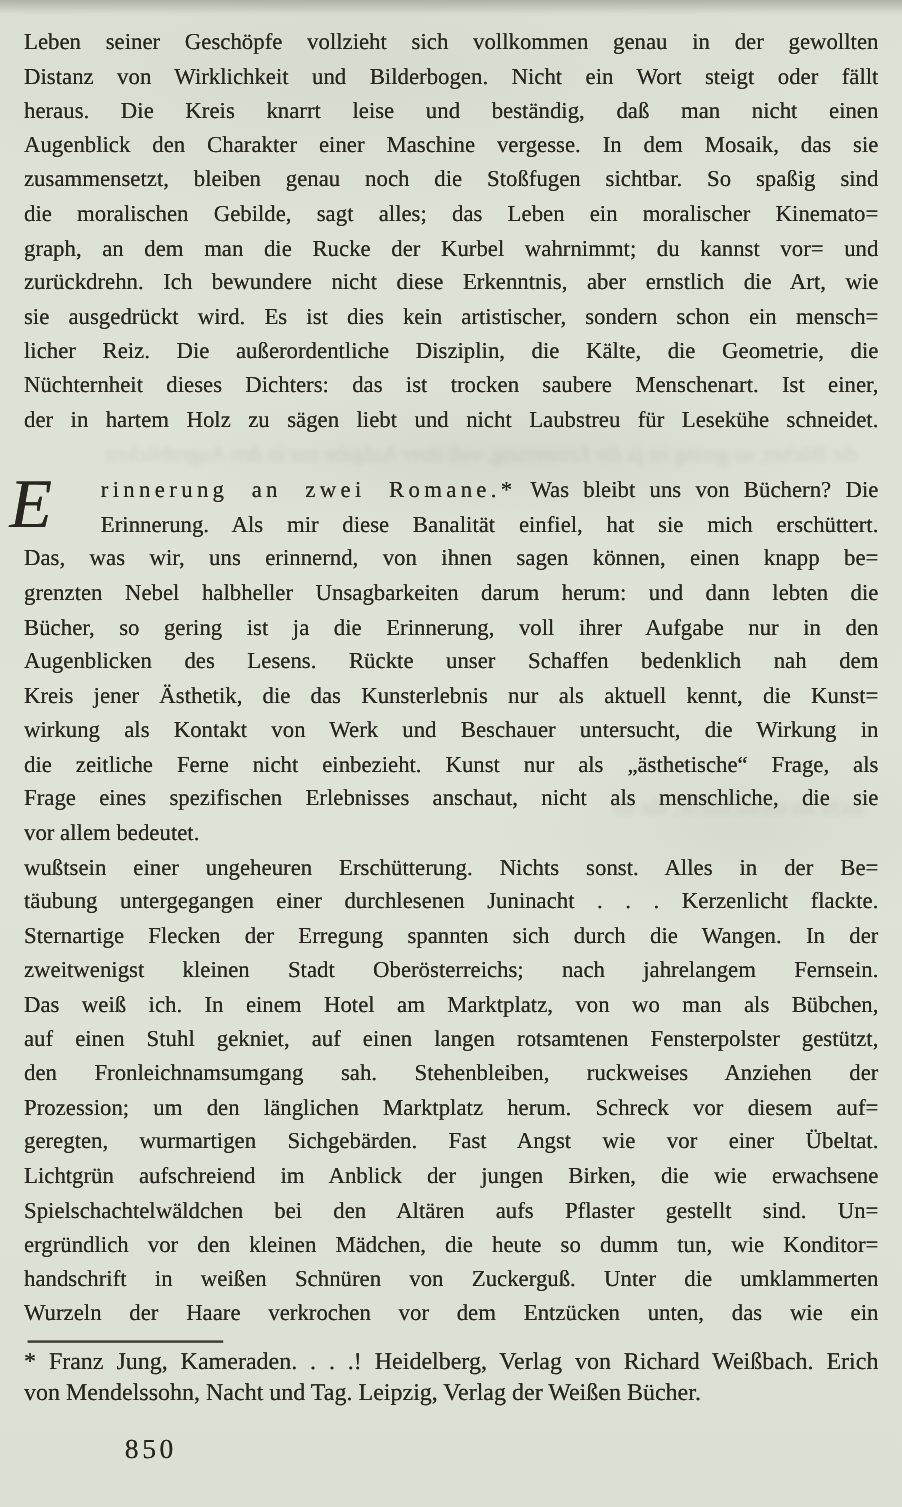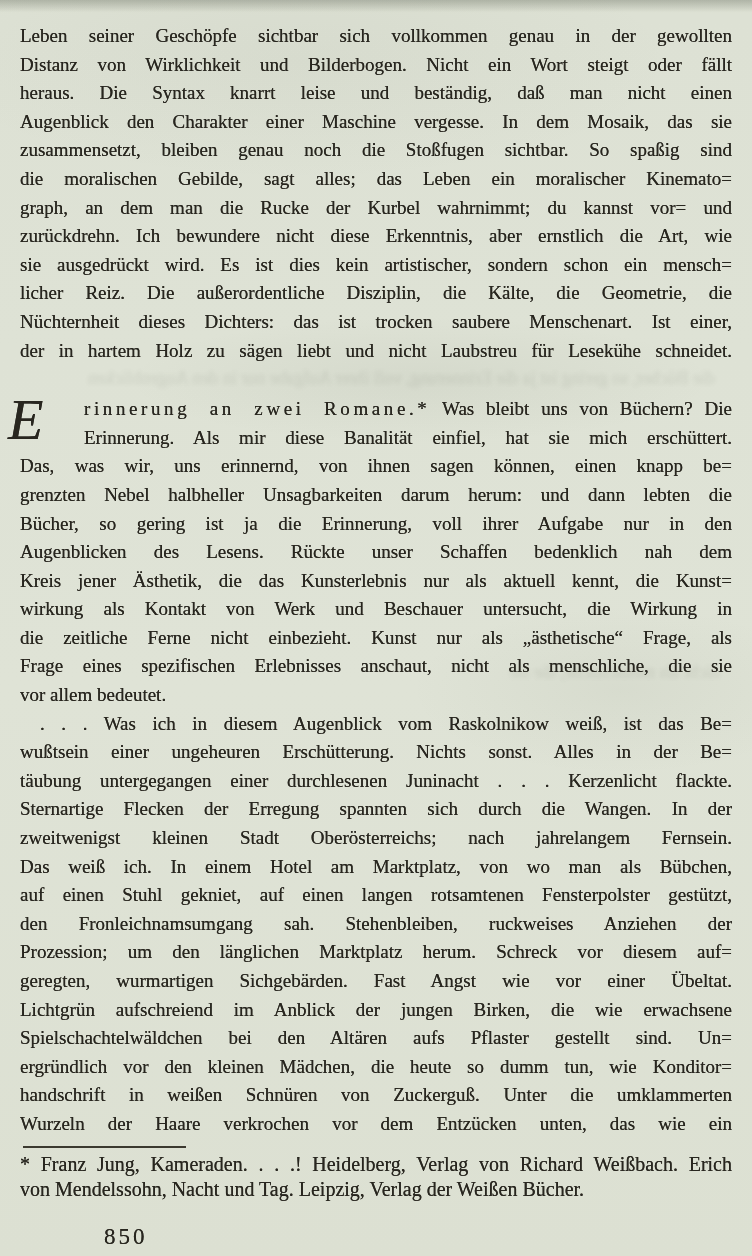--- a/index.html
+++ b/index.html
@@ -66,23 +66,23 @@
 <body>
 
 <div class="page">
   <div class="top-shade"></div>
   <div class="ghost ghost-1">die Bücher, so gering ist ja die Erinnerung, voll ihrer Aufgabe nur in den Augenblicken</div>
   <div class="ghost ghost-2">nicht als menschliche, die sie</div>
 
   <div class="body-text">
 
     <div class="para">
-      <div class="line">Leben seiner Geschöpfe sichtbar sich vollkommen genau in der gewollten</div>
+      <div class="line">Leben seiner Geschöpfe vollzieht sich vollkommen genau in der gewollten</div>
       <div class="line">Distanz von Wirklichkeit und Bilderbogen. Nicht ein Wort steigt oder fällt</div>
-      <div class="line">heraus. Die Syntax knarrt leise und beständig, daß man nicht einen</div>
+      <div class="line">heraus. Die Kreis knarrt leise und beständig, daß man nicht einen</div>
       <div class="line">Augenblick den Charakter einer Maschine vergesse. In dem Mosaik, das sie</div>
       <div class="line">zusammensetzt, bleiben genau noch die Stoßfugen sichtbar. So spaßig sind</div>
       <div class="line">die moralischen Gebilde, sagt alles; das Leben ein moralischer Kinemato=</div>
       <div class="line">graph, an dem man die Rucke der Kurbel wahrnimmt; du kannst vor= und</div>
       <div class="line">zurückdrehn. Ich bewundere nicht diese Erkenntnis, aber ernstlich die Art, wie</div>
       <div class="line">sie ausgedrückt wird. Es ist dies kein artistischer, sondern schon ein mensch=</div>
       <div class="line">licher Reiz. Die außerordentliche Disziplin, die Kälte, die Geometrie, die</div>
       <div class="line">Nüchternheit dieses Dichters: das ist trocken saubere Menschenart. Ist einer,</div>
       <div class="line">der in hartem Holz zu sägen liebt und nicht Laubstreu für Lesekühe schneidet.</div>
     </div>
@@ -98,21 +98,20 @@
       <div class="line">Bücher, so gering ist ja die Erinnerung, voll ihrer Aufgabe nur in den</div>
       <div class="line">Augenblicken des Lesens. Rückte unser Schaffen bedenklich nah dem</div>
       <div class="line">Kreis jener Ästhetik, die das Kunsterlebnis nur als aktuell kennt, die Kunst=</div>
       <div class="line">wirkung als Kontakt von Werk und Beschauer untersucht, die Wirkung in</div>
       <div class="line">die zeitliche Ferne nicht einbezieht. Kunst nur als „ästhetische“ Frage, als</div>
       <div class="line">Frage eines spezifischen Erlebnisses anschaut, nicht als menschliche, die sie</div>
       <div class="line last">vor allem bedeutet.</div>
     </div>
 
     <div class="para">
-      <div class="line indent">. . . Was ich in diesem Augenblick vom Raskolnikow weiß, ist das Be=</div>
       <div class="line">wußtsein einer ungeheuren Erschütterung. Nichts sonst. Alles in der Be=</div>
       <div class="line">täubung untergegangen einer durchlesenen Juninacht . . . Kerzenlicht flackte.</div>
       <div class="line">Sternartige Flecken der Erregung spannten sich durch die Wangen. In der</div>
       <div class="line">zweitwenigst kleinen Stadt Oberösterreichs; nach jahrelangem Fernsein.</div>
       <div class="line">Das weiß ich. In einem Hotel am Marktplatz, von wo man als Bübchen,</div>
       <div class="line">auf einen Stuhl gekniet, auf einen langen rotsamtenen Fensterpolster gestützt,</div>
       <div class="line">den Fronleichnamsumgang sah. Stehenbleiben, ruckweises Anziehen der</div>
       <div class="line">Prozession; um den länglichen Marktplatz herum. Schreck vor diesem auf=</div>
       <div class="line">geregten, wurmartigen Sichgebärden. Fast Angst wie vor einer Übeltat.</div>
       <div class="line">Lichtgrün aufschreiend im Anblick der jungen Birken, die wie erwachsene</div>

